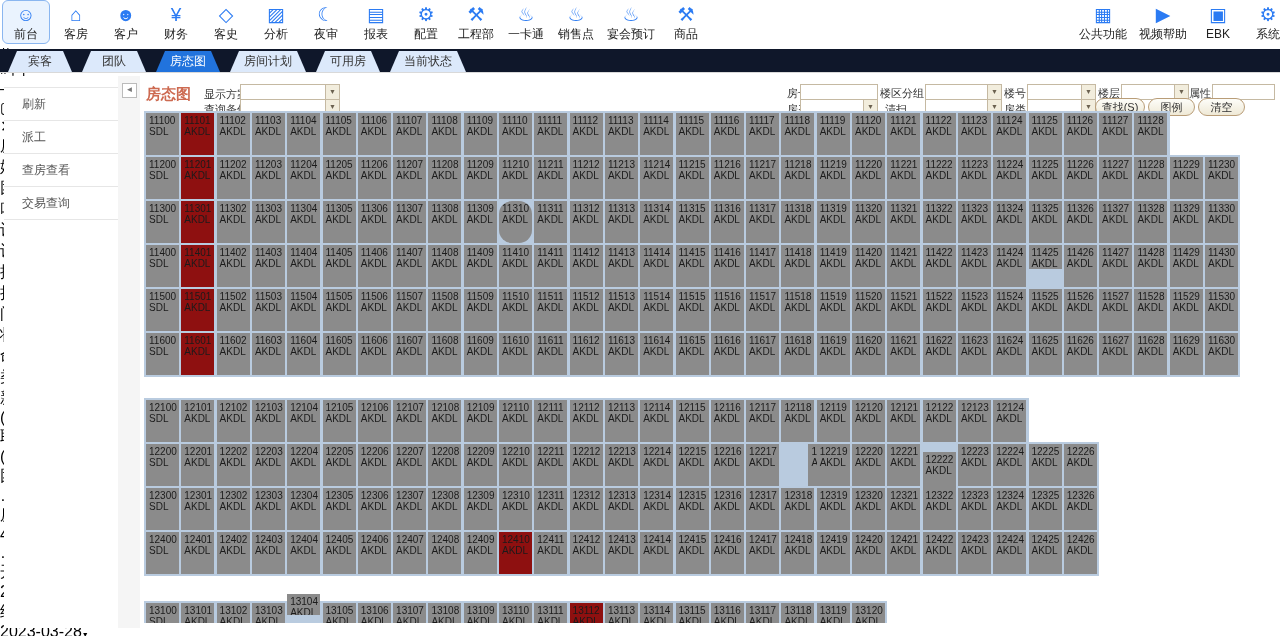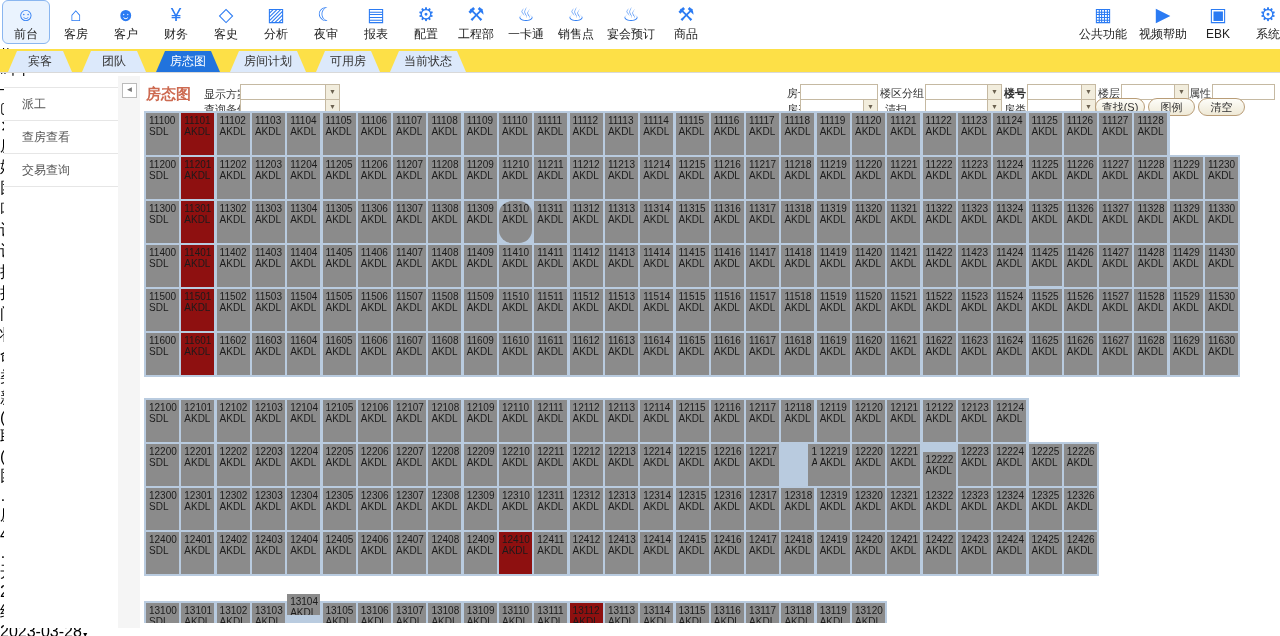--- a/index.html
+++ b/index.html
@@ -12,21 +12,21 @@
   
   .toolbar{position:absolute;left:0;top:0;width:1280px;height:48px;background:#fff;display:flex;align-items:flex-start;}
   .tb-left{display:flex;padding-left:2px;}
   .tb-right{position:absolute;right:-14px;top:0;display:flex;}
   .tb-item{display:flex;flex-direction:column;align-items:center;justify-content:flex-start;
     min-width:38px;padding:3px 4px 2px 4px;margin-right:2px;cursor:pointer;border:1px solid transparent;border-radius:6px;}
   .tb-item.active{background:#eaf3fe;border-color:#8ab6f0;}
   .tb-icon{font-size:19px;line-height:22px;height:22px;color:#2b7bf3;}
   .tb-label{font-size:12px;line-height:14px;color:#222;white-space:nowrap;margin-top:1px;}
   
-  .tabbar{position:absolute;left:0;top:49px;width:1280px;height:24px;border-bottom:1px solid #d9d9d9;background:#fde047;display:flex;align-items:flex-end;padding-left:8px;box-sizing:border-box;}
+  .tabbar{position:absolute;left:0;top:49px;width:1280px;height:24px;border-bottom:1px solid #d9d9d9;background:#0f172a;display:flex;align-items:flex-end;padding-left:8px;box-sizing:border-box;}
   .tab{height:21px;line-height:21px;padding:0 14px;margin-right:10px;font-size:12px;color:#333;
     background:#dce9fb;clip-path:polygon(9px 0,calc(100% - 9px) 0,100% 100%,0 100%);cursor:pointer;min-width:36px;text-align:center;}
   .tab.active{background:#2173dd;color:#fff;}
   
   .sidebar{position:absolute;left:4px;top:76px;width:114px;height:552px;background:#fff;}
   .sb-list{margin-top:11px;border-top:1px solid #e6e6e6;}
   .sb-item{height:32px;line-height:32px;padding-left:18px;font-size:12px;color:#555;border-bottom:1px solid #e6e6e6;cursor:pointer;background:#fff;}
   .gutter{position:absolute;left:118px;top:76px;width:22px;height:552px;background:#f5f5f5;}
   .collapse-btn{position:absolute;left:4px;top:7px;width:13px;height:13px;background:#fff;border:1px solid #bbb;
     font-size:8px;line-height:12px;text-align:center;color:#777;cursor:pointer;}
@@ -162,20 +162,21 @@
     <div class="tab">宾客</div>
     <div class="tab">团队</div>
     <div class="tab active">房态图</div>
     <div class="tab">房间计划</div>
     <div class="tab">可用房</div>
     <div class="tab">当前状态</div>
   </div>
 
 <div class="sidebar">
   <div class="sb-list" id="sb-list">
+      <div class="sb-item">刷新</div>
       <div class="sb-item">派工</div>
       <div class="sb-item">查房查看</div>
       <div class="sb-item">交易查询</div>
     </div>
 </div>
 <div class="gutter">
   <div class="collapse-btn">◄</div>
 </div>
 
 <div class="panel-title">房态图</div>
@@ -187,21 +188,21 @@
 <div class="combo" style="left:240px;top:99px;width:95px;">
     <span class="arr">▼</span>
   </div>
 
 <div class="lbl" style="left:787px;top:86px;">房号</div>
 <div class="tinput" style="left:800px;top:84px;width:73px;"></div>
 <div class="lbl" style="left:880px;top:86px;">楼区分组</div>
 <div class="combo" style="left:925px;top:84px;width:72px;">
     <span class="arr">▼</span>
   </div>
-<div class="lbl" style="left:1004px;top:86px;font-weight:bold;">楼号</div>
+<div class="lbl" style="left:1004px;top:86px;">楼号</div>
 <div class="combo" style="left:1027px;top:84px;width:64px;">
     <span class="arr">▼</span>
   </div>
 <div class="lbl" style="left:1098px;top:86px;">楼层</div>
 <div class="combo" style="left:1121px;top:84px;width:63px;">
     <span class="arr">▼</span>
   </div>
 <div class="lbl" style="left:1189px;top:86px;">属性</div>
 <div class="tinput" style="left:1212px;top:84px;width:58px;"></div>
 
@@ -335,21 +336,21 @@
     <div class="cell" style="left: 675.5px; top: 245px; height: 42px;">11415<div>AKDL</div></div>
     <div class="cell" style="left: 710.8px; top: 245px; height: 42px;">11416<div>AKDL</div></div>
     <div class="cell" style="left: 746.1px; top: 245px; height: 42px;">11417<div>AKDL</div></div>
     <div class="cell" style="left: 781.4px; top: 245px; height: 42px;">11418<div>AKDL</div></div>
     <div class="cell" style="left: 816.7px; top: 245px; height: 42px;">11419<div>AKDL</div></div>
     <div class="cell" style="left: 852px; top: 245px; height: 42px;">11420<div>AKDL</div></div>
     <div class="cell" style="left: 887.3px; top: 245px; height: 42px;">11421<div>AKDL</div></div>
     <div class="cell" style="left: 922.6px; top: 245px; height: 42px;">11422<div>AKDL</div></div>
     <div class="cell" style="left: 957.9px; top: 245px; height: 42px;">11423<div>AKDL</div></div>
     <div class="cell" style="left: 993.2px; top: 245px; height: 42px;">11424<div>AKDL</div></div>
-    <div class="cell" style="left: 1028.5px; top: 245px; height: 41px;">11425<div>AKDL</div></div>
+    <div class="cell" style="left: 1028.5px; top: 245px; height: 24px;">11425<div>AKDL</div></div>
     <div class="cell" style="left: 1063.8px; top: 245px; height: 42px;">11426<div>AKDL</div></div>
     <div class="cell" style="left: 1099.1px; top: 245px; height: 42px;">11427<div>AKDL</div></div>
     <div class="cell" style="left: 1134.4px; top: 245px; height: 42px;">11428<div>AKDL</div></div>
     <div class="cell" style="left: 1169.7px; top: 245px; height: 42px;">11429<div>AKDL</div></div>
     <div class="cell" style="left: 1205px; top: 245px; height: 42px;">11430<div>AKDL</div></div>
     <div class="rowstrip" style="left: 144px; top: 287px; width: 1096.3px; height: 46px;"></div>
     <div class="cell" style="left: 146px; top: 289px; height: 42px;">11500<div>SDL</div></div>
     <div class="cell red" style="left: 181.3px; top: 289px; height: 42px;">11501<div>AKDL</div></div>
     <div class="cell" style="left: 216.6px; top: 289px; height: 42px;">11502<div>AKDL</div></div>
     <div class="cell" style="left: 251.9px; top: 289px; height: 42px;">11503<div>AKDL</div></div>

